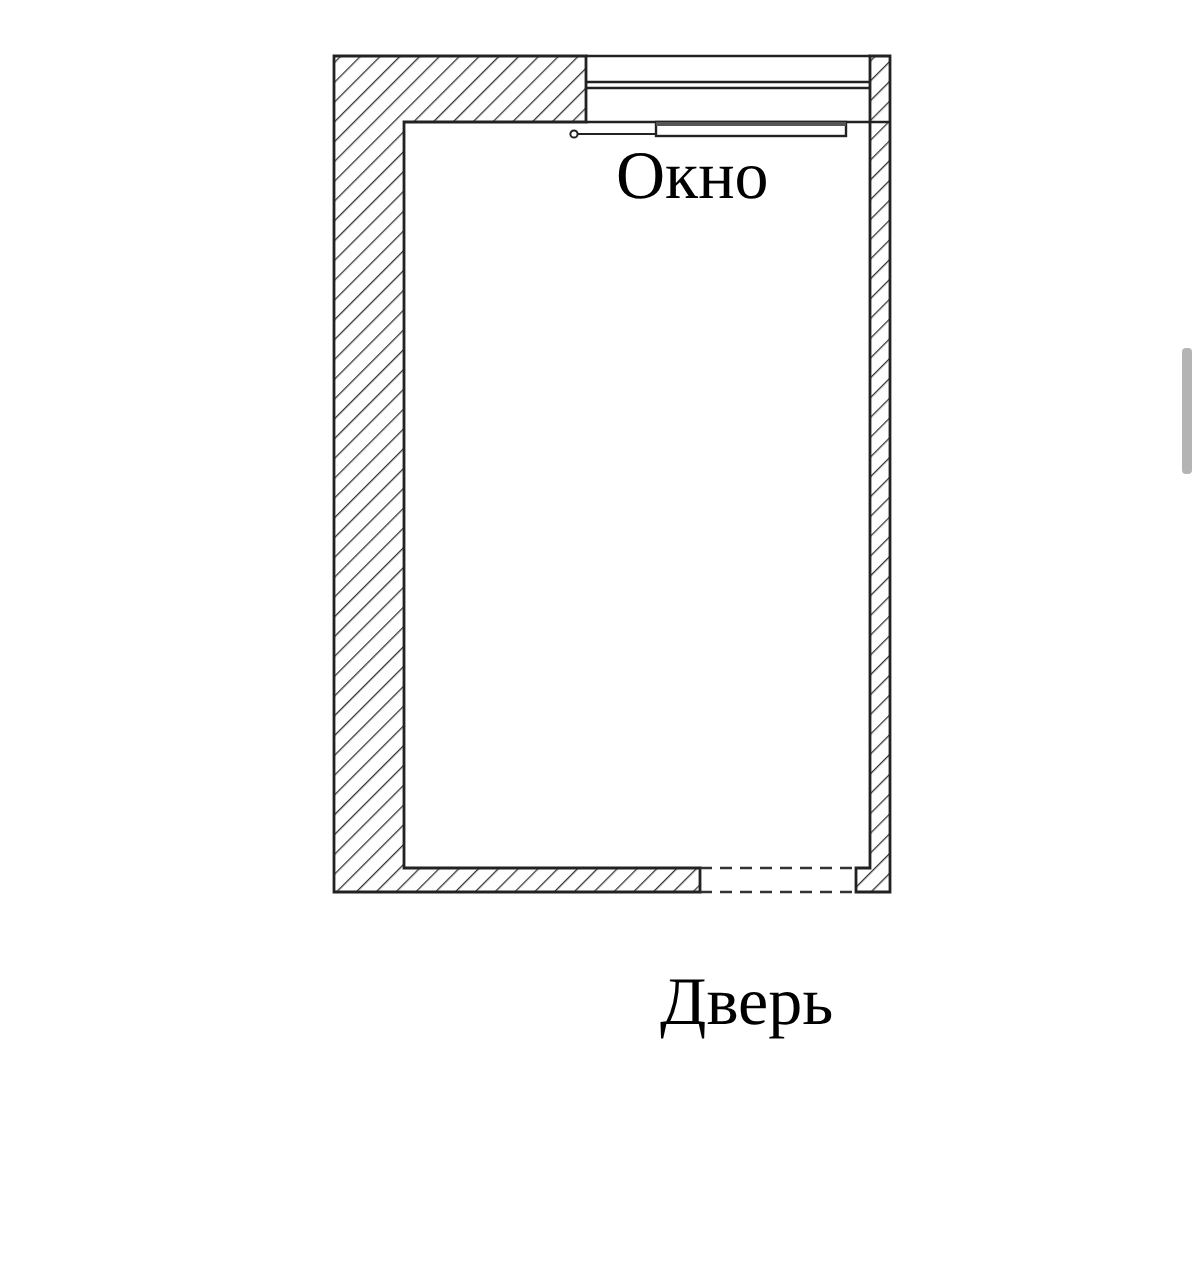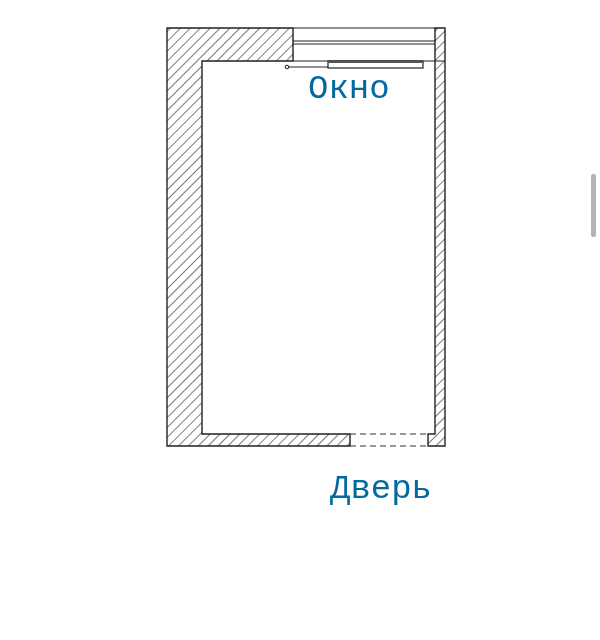--- a/index.html
+++ b/index.html
@@ -14,28 +14,28 @@
       overflow: hidden;
       font-family: "Liberation Sans", sans-serif;
     }
     .plan {
       position: absolute;
       left: 0;
       top: 0;
     }
     .label {
       position: absolute;
-      color: #0369a1;
-      font-family: Liberation Mono, monospace;
+      color: #000000;
+      font-family: Liberation Serif, serif;
       font-size: 34px;
       line-height: 1;
       white-space: nowrap;
     }
     .label-window { left: 308px; top: 72px; }
-    .label-door { left: 330px; top: 472px; }
+    .label-door { left: 330px; top: 485px; }
     .scroll-thumb {
       position: absolute;
       left: 591px;
       top: 174px;
       width: 5px;
       height: 63px;
       background: #b4b4b4;
       border-radius: 2px;
     }
   </style>

